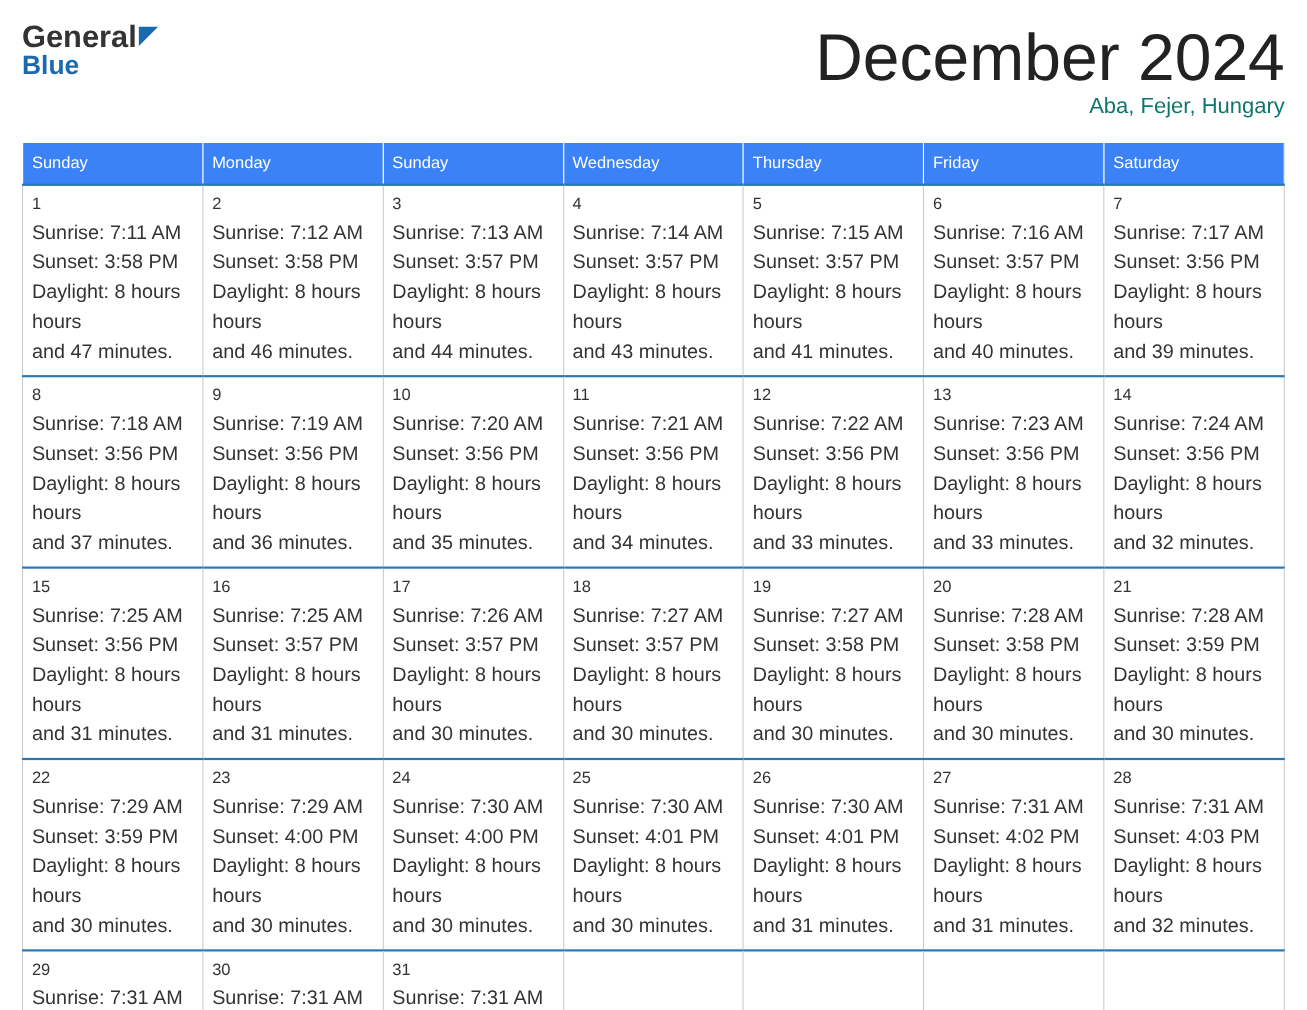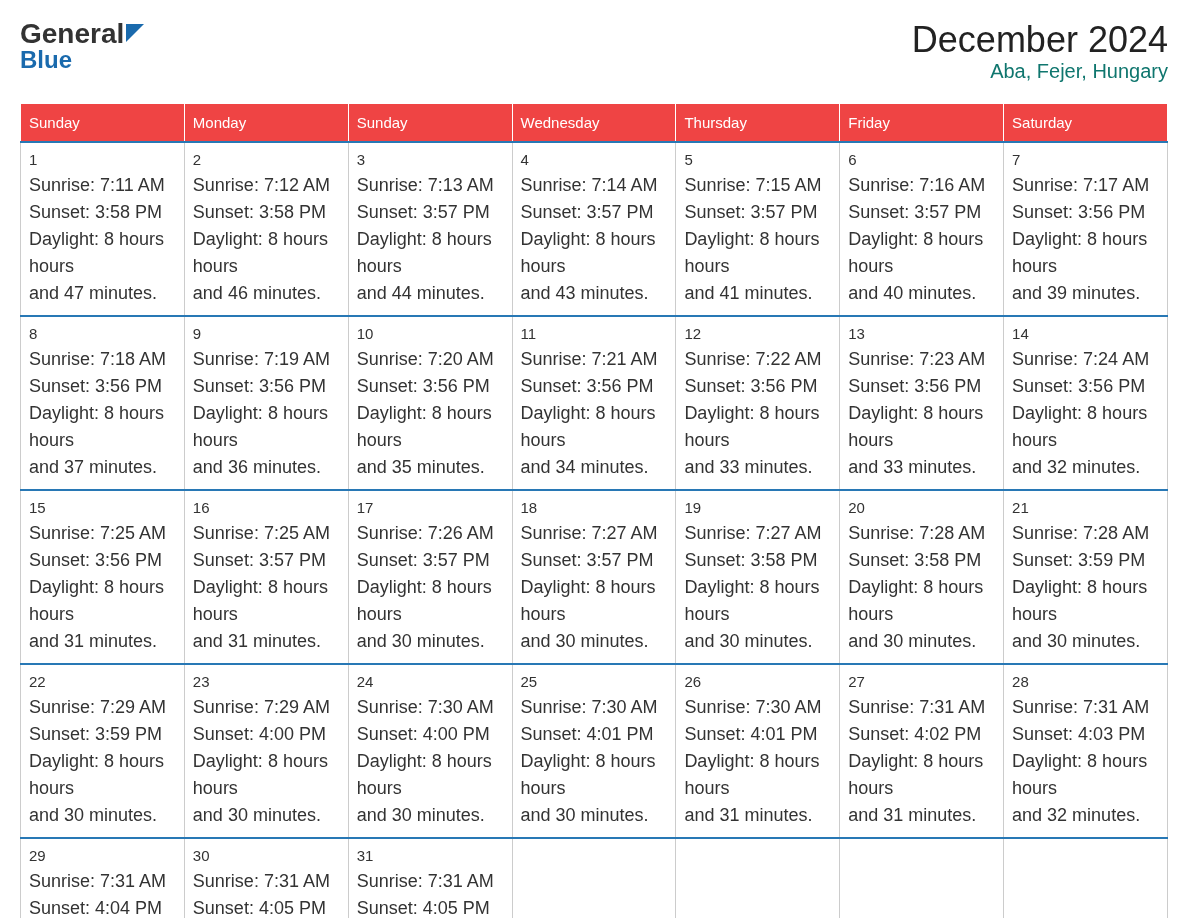--- a/index.html
+++ b/index.html
@@ -30,35 +30,35 @@
     .logo-blue {
       font-size: 24px;
       font-weight: bold;
       color: #1a6aad;
       line-height: 1;
     }
     .title-area {
       text-align: right;
     }
     .month-title {
-      font-size: 36px;
+      font-size: 60px;
       font-weight: normal;
       color: #222;
       line-height: 1.1;
     }
     .location {
       font-size: 20px;
       color: #0f766e;
     }
     .calendar {
       width: 100%;
       border-collapse: collapse;
     }
     .calendar th {
-      background: #ef4444;
+      background: #3b82f6;
       color: #fff;
       padding: 10px 8px;
       font-size: 15px;
       font-weight: normal;
       text-align: left;
       border: 1px solid #fff;
     }
     .calendar td {
       vertical-align: top;
       padding: 8px;

